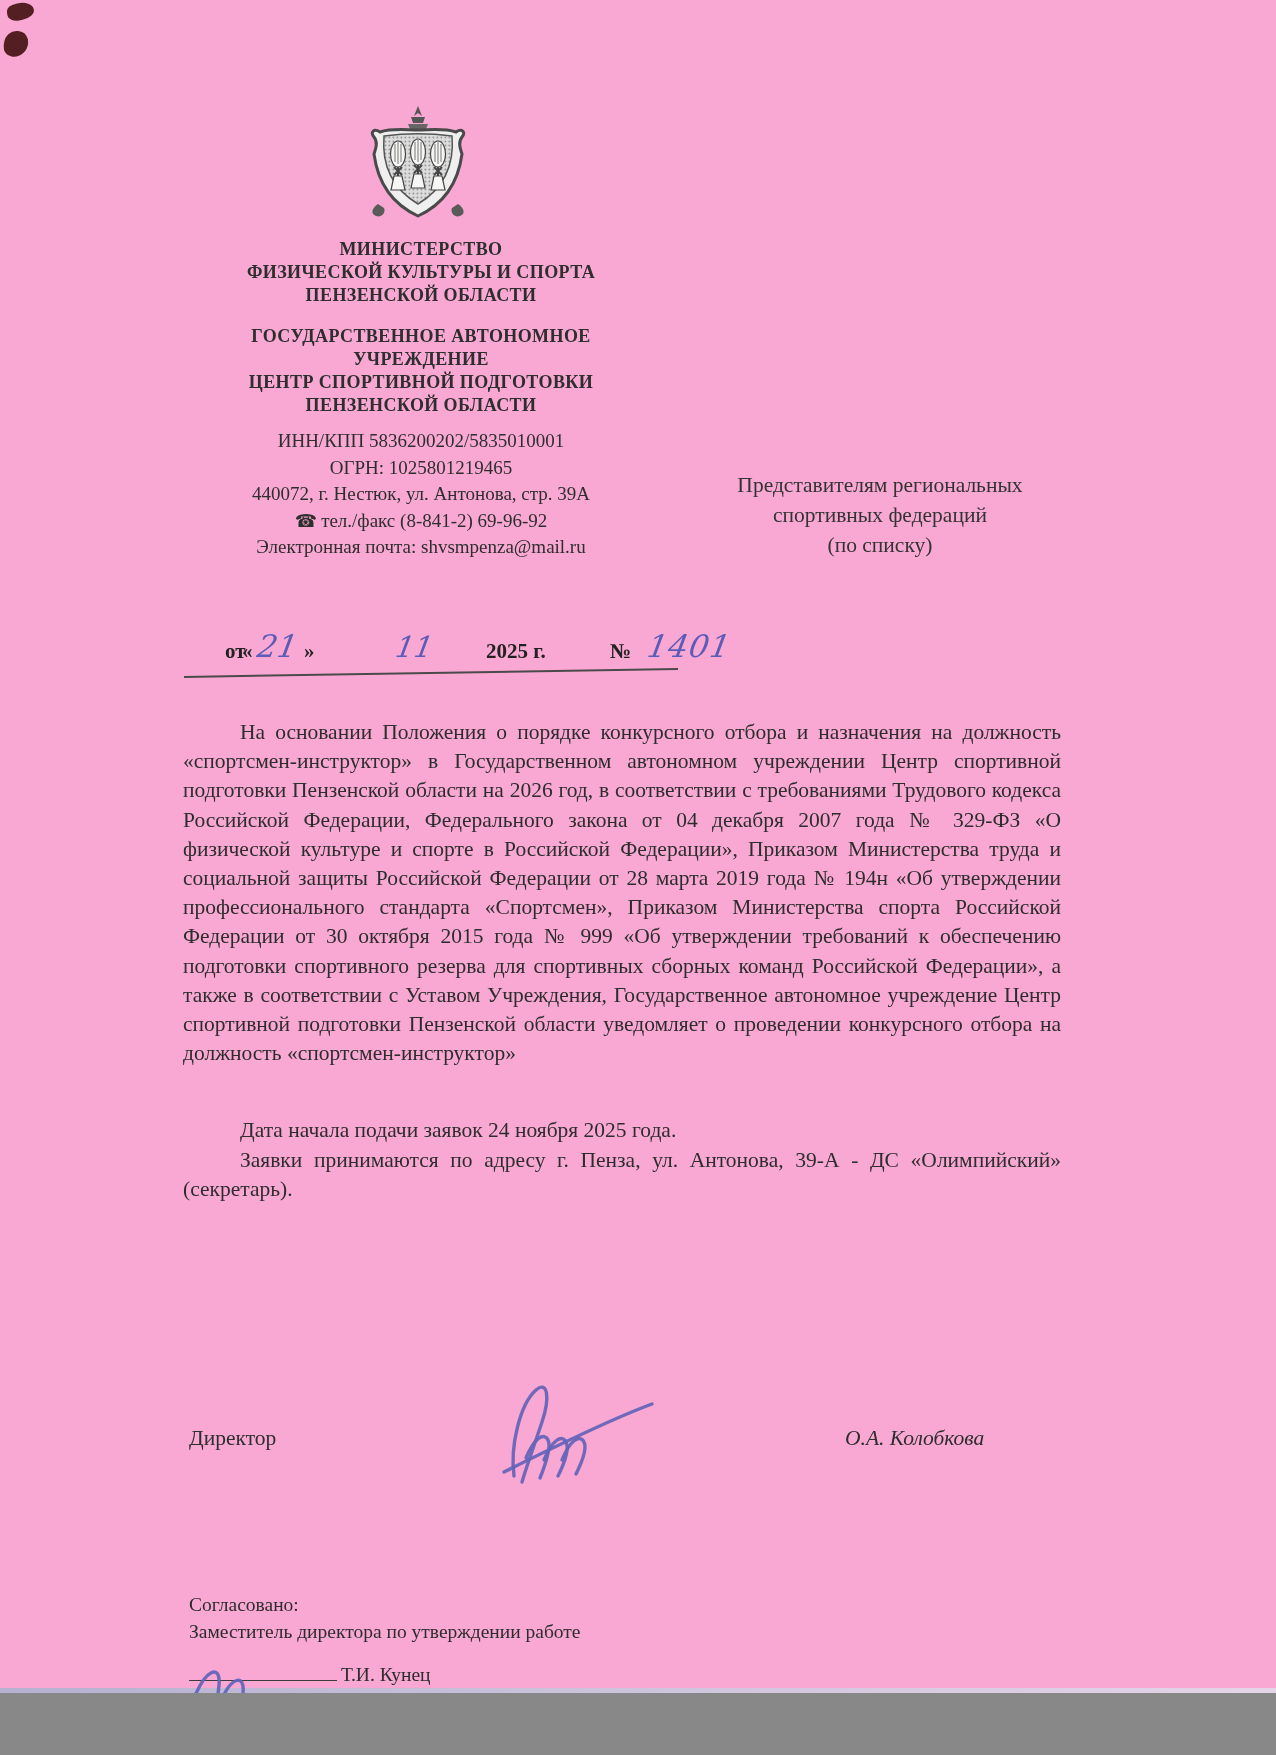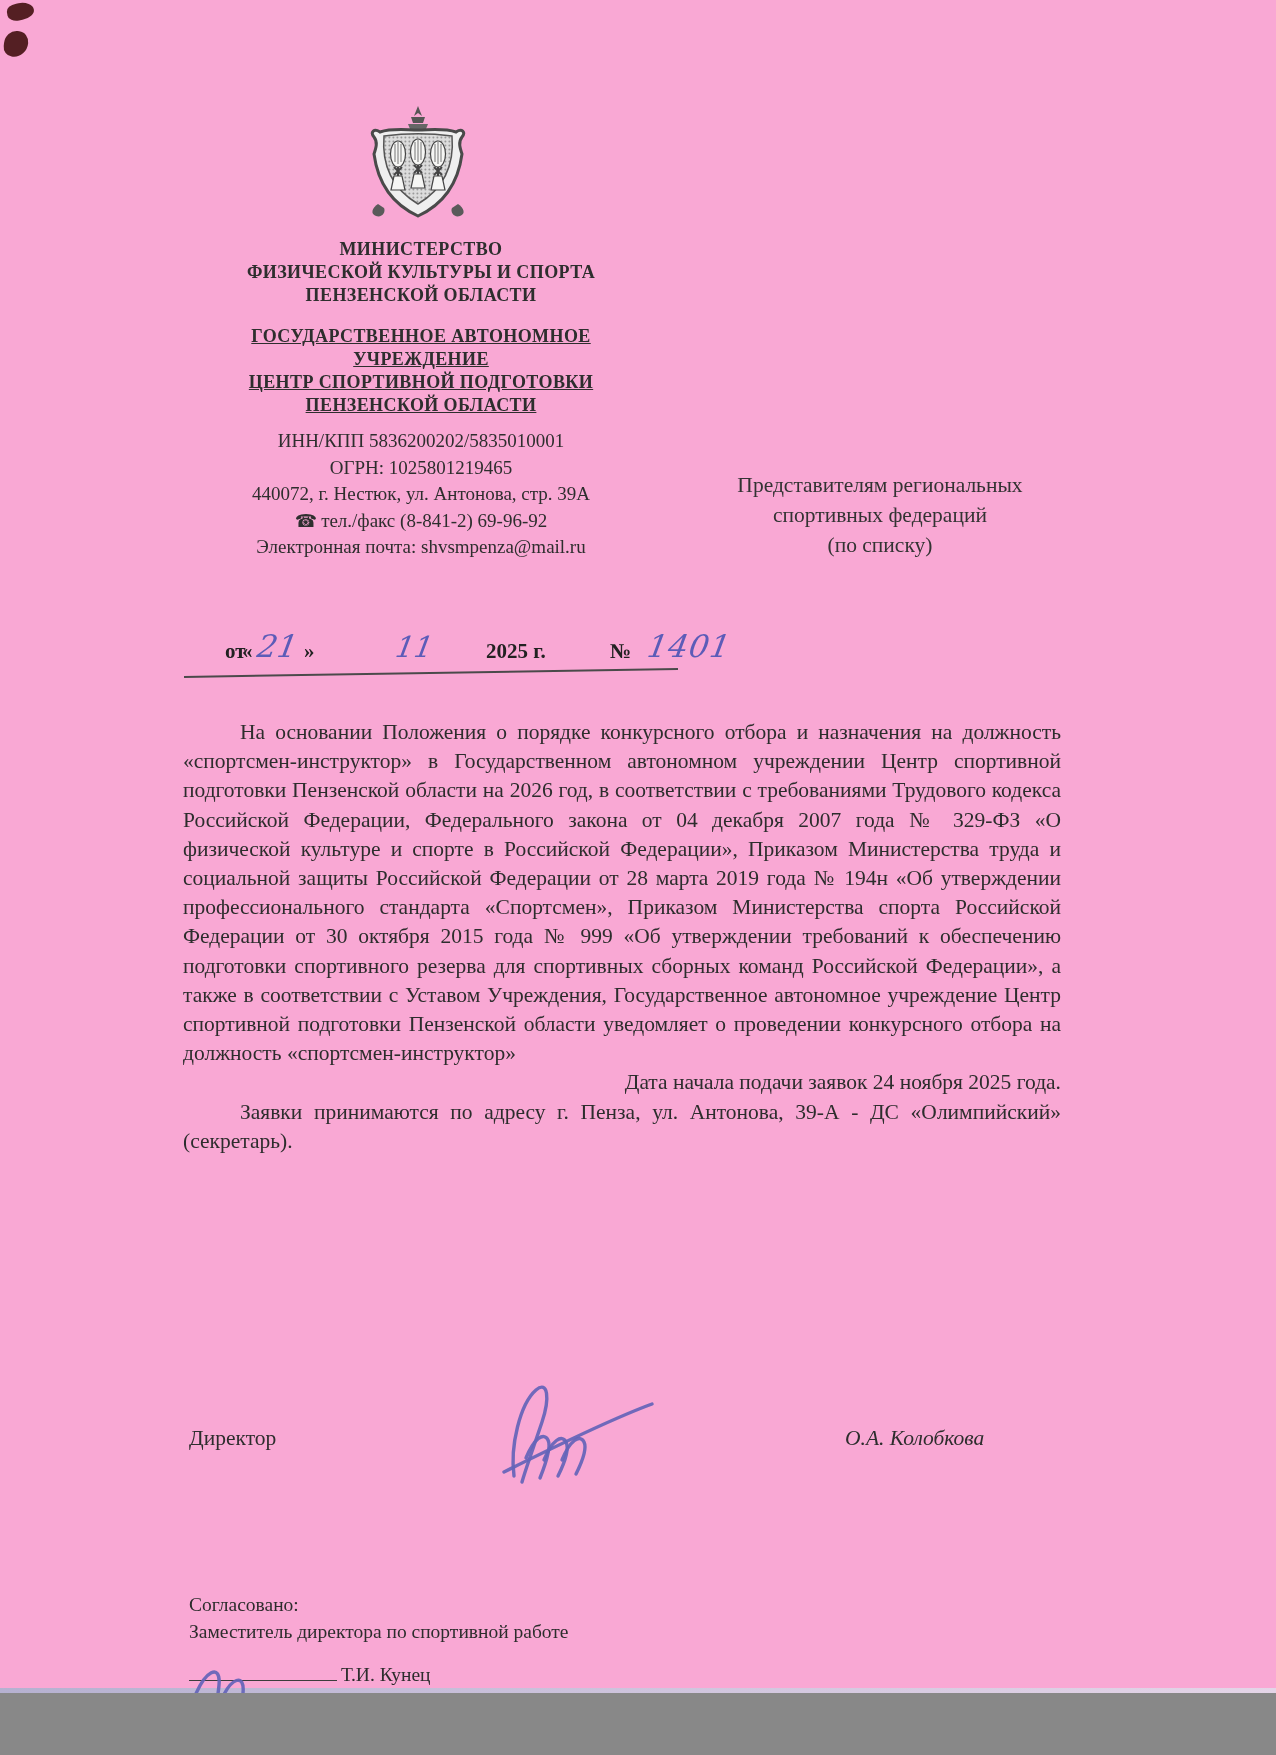--- a/index.html
+++ b/index.html
@@ -19,21 +19,21 @@
   .mark-b { left:4px; top:31px; width:24px; height:26px; border-radius:55% 45% 62% 40%; transform:rotate(6deg); }
   .bottom-strip { position:absolute; left:0; bottom:0; width:100%; height:5px;
     background:linear-gradient(to right,#9fb4d0,#c3d0e2 55%,#dde4ee); opacity:.75; }
 
   
   .emblem { position:absolute; left:364px; top:104px; width:108px; height:124px; }
 
   
   .head-col { position:absolute; left:178px; width:486px; text-align:center; }
   .ministry { top:238px; font-weight:bold; font-size:18px; line-height:23px; letter-spacing:.4px; }
-  .institution { top:325px; font-weight:bold; font-size:18px; line-height:23px; letter-spacing:.4px;text-decoration:underline; }
+  .institution { top:325px; font-weight:bold; font-size:18px; line-height:23px; letter-spacing:.4px; }
   .contacts { top:428px; font-size:19px; line-height:26.5px; font-weight:normal; }
   .tel-icon { font-family:"DejaVu Sans",sans-serif; font-size:18px; margin-right:4px; }
 
   
   .recipient { position:absolute; left:688px; top:470px; width:384px;
     text-align:center; font-size:21.5px; line-height:30px; color:#333; }
 
   
   .date-line { position:absolute; left:186px; top:628px; width:500px; height:40px;
     font-size:21px; font-weight:bold; color:#222; }
@@ -48,21 +48,21 @@
   .p-ot    { left:1px;margin-left:38px; }
   .p-year  { left:300px; }
   .p-no    { left:424px; }
   .date-underline { position:absolute; left:184px; top:672px; width:494px; height:2px;
     background:#4a4a4a; transform:rotate(-0.9deg); }
 
   
   .body-text { position:absolute; left:183px; top:718px; width:878px;
     font-size:21.5px; line-height:29.2px; color:#2d2d2d; }
   .body-text p { text-align:justify; text-indent:57px; }
-  .body-text p.short { text-align:right; }
+  .body-text p.short { text-align:left;margin-top:48px; }
 
   
   .sig-row { position:absolute; left:0; top:1412px; width:100%; font-size:21.5px; color:#2d2d2d; }
   .sig-title { position:absolute; left:189px; top:14px; }
   .sig-name  { position:absolute; left:845px; top:14px;font-style:italic; }
   .sig-director { position:absolute; left:492px; top:-36px; width:170px; height:112px; }
 
   
   .approval { position:absolute; left:189px; top:1591px; width:600px;
     font-size:19.5px; line-height:27px; color:#2d2d2d; }
@@ -174,21 +174,21 @@
       <path d="M34,82 C42,62 52,56 56,64 C60,72 52,92 48,102"></path>
       <path d="M52,84 C60,64 70,58 74,66 C78,74 70,92 66,100"></path>
       <path d="M70,84 C78,64 88,58 92,66 C96,74 88,90 84,98"></path>
       <path d="M12,96 C52,76 122,42 160,28"></path>
     </svg>
     <span class="sig-name">О.А. Колобкова</span>
   </div>
 
   <div class="approval">
     <div>Согласовано:</div>
-    <div>Заместитель директора по спортивной работе</div>
+    <div>Заместитель директора по утверждении работе</div>
     <div class="kunets-line">
       <svg class="sig sig-deputy" viewBox="0 0 152 132">
         <path d="M18,44 C30,12 46,6 44,28 C42,54 30,90 32,114 C33,124 40,126 44,116"></path>
         <path d="M46,44 C56,20 70,16 68,36 C66,62 60,86 64,106 C66,116 76,114 80,100"></path>
         <path d="M8,68 C32,50 62,46 88,52"></path>
         <path d="M80,100 C86,114 98,120 112,110"></path>
       </svg>
       <span class="kunets-rule"></span><span class="kunets-name">Т.И. Кунец</span>
     </div>
   </div>

